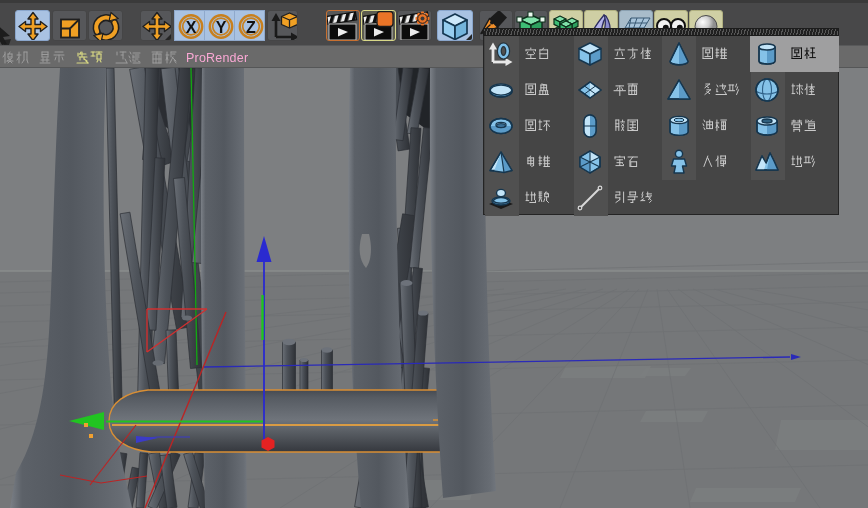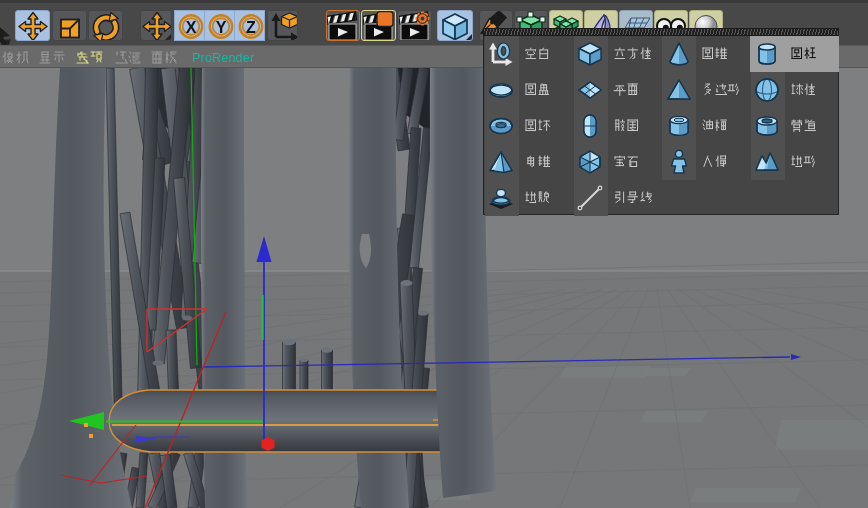--- a/index.html
+++ b/index.html
@@ -541,21 +541,21 @@
         <line x1="2.0" y1="5.0" x2="3.0" y2="8.0"></line>
         <line x1="6.0" y1="0.0" x2="11.0" y2="0.0"></line>
         <line x1="6.0" y1="0.0" x2="6.0" y2="5.0"></line>
         <line x1="7.0" y1="2.0" x2="10.0" y2="2.0"></line>
         <line x1="8.0" y1="5.0" x2="6.0" y2="9.0"></line>
         <line x1="7.0" y1="5.0" x2="11.0" y2="9.0"></line>
         <line x1="6.0" y1="9.0" x2="5.0" y2="11.0"></line>
         <line x1="9.0" y1="8.0" x2="11.0" y2="11.0"></line>
       </g>
     </svg>
-    <div style="position:absolute;left:192px;top:51px;font:12.5px 'Liberation Sans',sans-serif;letter-spacing:0.2px;color:#14b8a6">ProRender</div>
+    <div style="position:absolute;left:186px;top:51px;font:12.5px 'Liberation Sans',sans-serif;letter-spacing:0.2px;color:#f9a8d4">ProRender</div>
     <div id="panel">
       <div id="hatch"></div>
       <div id="pbody">
         <div class="pstrip" style="left:1px;top:0;height:180px"></div>
         <div class="pstrip" style="left:90px;top:0;height:180px"></div>
         <div class="pstrip" style="left:178px;top:0;height:144px"></div>
         <div class="pstrip" style="left:267px;top:0;height:144px"></div>
         <div id="psel"></div>
         <div class="picon" style="left:4px;top:5px"><svg width="26" height="26" viewBox="0 0 26 26">
             <g stroke="#e8e8e8" stroke-width="2.8" fill="none">

